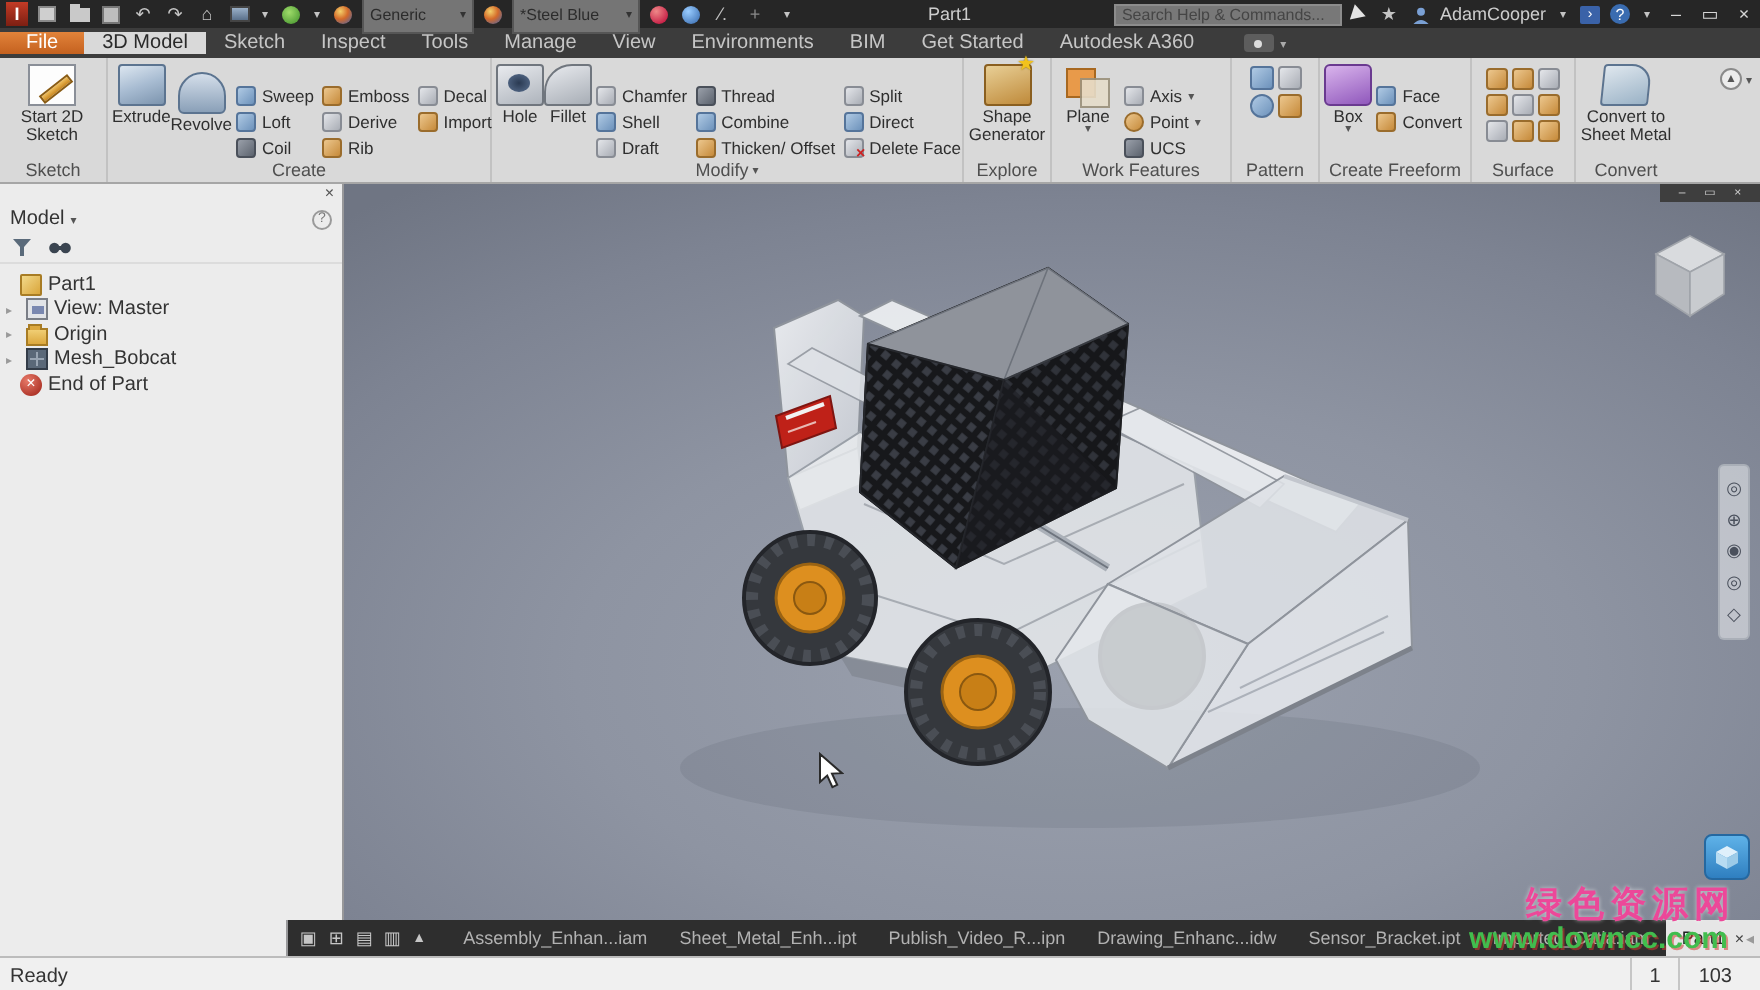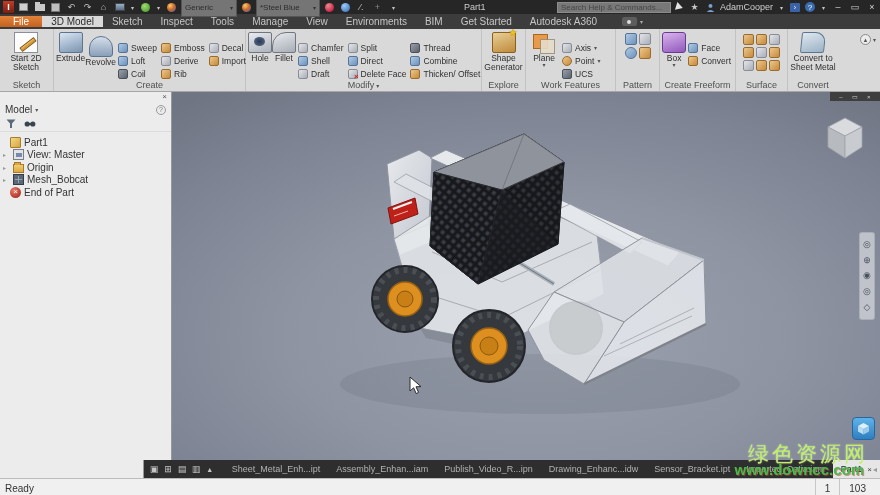--- a/index.html
+++ b/index.html
@@ -127,21 +127,21 @@
   .db-tab.active { background:#e6e6e6; color:#222; gap:5px; }
   .db-tab.active .x { font-size:8px; color:#444; }
   .db-scroll { position:absolute; right:3px; top:5px; font-size:8px; color:#9a9a9a; }
 
   
   .statusbar { height:19px; background:#f0f0f0; border-top:1px solid #bcbcbc; display:flex; align-items:center; font-size:10px; color:#333; padding:0 5px; }
   .sb-right { margin-left:auto; display:flex; height:100%; align-items:center; }
   .sb-cell { border-left:1px solid #c6c6c6; padding:0 9px; height:100%; display:flex; align-items:center; }
 
   
-  .wm1 { position:absolute; right:12px; top:440px; font-size:21px; font-weight:normal; color:#bef264; letter-spacing:3px; z-index:60; text-shadow:0 0 2px rgba(255,255,255,0.55); }
+  .wm1 { position:absolute; right:12px; top:440px; font-size:18px; font-weight:bold; color:#ec4899; letter-spacing:3px; z-index:60; text-shadow:0 0 2px rgba(255,255,255,0.55); }
   .wm2 { position:absolute; right:16px; top:461px; font-size:15px; font-weight:bold; color:#41bd4e; z-index:60; text-shadow:1px 1px 0 rgba(205,60,50,0.55); }
 </style>
 </head>
 <body>
 
 <div class="titlebar">
   <div class="logo">I</div>
   <div class="tb-ic">
       <span class="shape-doc"></span>
     </div>
@@ -306,44 +306,44 @@
             <span class="sicon i-blue"></span>
             <span>Shell</span>
           </div>
         <div class="smallbtn">
             <span class="sicon i-gray"></span>
             <span>Draft</span>
           </div>
       </div>
       <div class="smallcol">
         <div class="smallbtn">
+            <span class="sicon i-dark"></span>
+            <span>Thread</span>
+          </div>
+        <div class="smallbtn">
+            <span class="sicon i-blue"></span>
+            <span>Combine</span>
+          </div>
+        <div class="smallbtn">
+            <span class="sicon i-amber"></span>
+            <span>Thicken/ Offset</span>
+          </div>
+      </div>
+      <div class="smallcol">
+        <div class="smallbtn">
             <span class="sicon i-gray"></span>
             <span>Split</span>
           </div>
         <div class="smallbtn">
             <span class="sicon i-blue"></span>
             <span>Direct</span>
           </div>
         <div class="smallbtn">
             <span class="sicon i-gray i-red-x"></span>
             <span>Delete Face</span>
-          </div>
-      </div>
-      <div class="smallcol">
-        <div class="smallbtn">
-            <span class="sicon i-dark"></span>
-            <span>Thread</span>
-          </div>
-        <div class="smallbtn">
-            <span class="sicon i-blue"></span>
-            <span>Combine</span>
-          </div>
-        <div class="smallbtn">
-            <span class="sicon i-amber"></span>
-            <span>Thicken/ Offset</span>
           </div>
       </div>
     </div>
     <div class="panel-label">
       <span>Modify</span>
       <span class="arr">▾</span>
     </div>
   </div>
 
   <div class="panel" style="width:44px;">
@@ -607,22 +607,22 @@
 <div class="docbar">
   <div class="db-spacer"></div>
   <div class="db-main">
     <div class="db-icons">
       <span class="db-ic">▣</span>
       <span class="db-ic">⊞</span>
       <span class="db-ic">▤</span>
       <span class="db-ic">▥</span>
       <span class="db-up">▲</span>
     </div>
+    <div class="db-tab">Assembly_Enhan...iam</div>
     <div class="db-tab">Sheet_Metal_Enh...ipt</div>
-    <div class="db-tab">Assembly_Enhan...iam</div>
     <div class="db-tab">Publish_Video_R...ipn</div>
     <div class="db-tab">Drawing_Enhanc...idw</div>
     <div class="db-tab">Sensor_Bracket.ipt</div>
     <div class="db-tab">Imported_Catia.iam</div>
     <div class="db-tab active">
       <span>Part1</span>
       <span class="x">×</span>
     </div>
     <span class="db-scroll">◂</span>
   </div>

